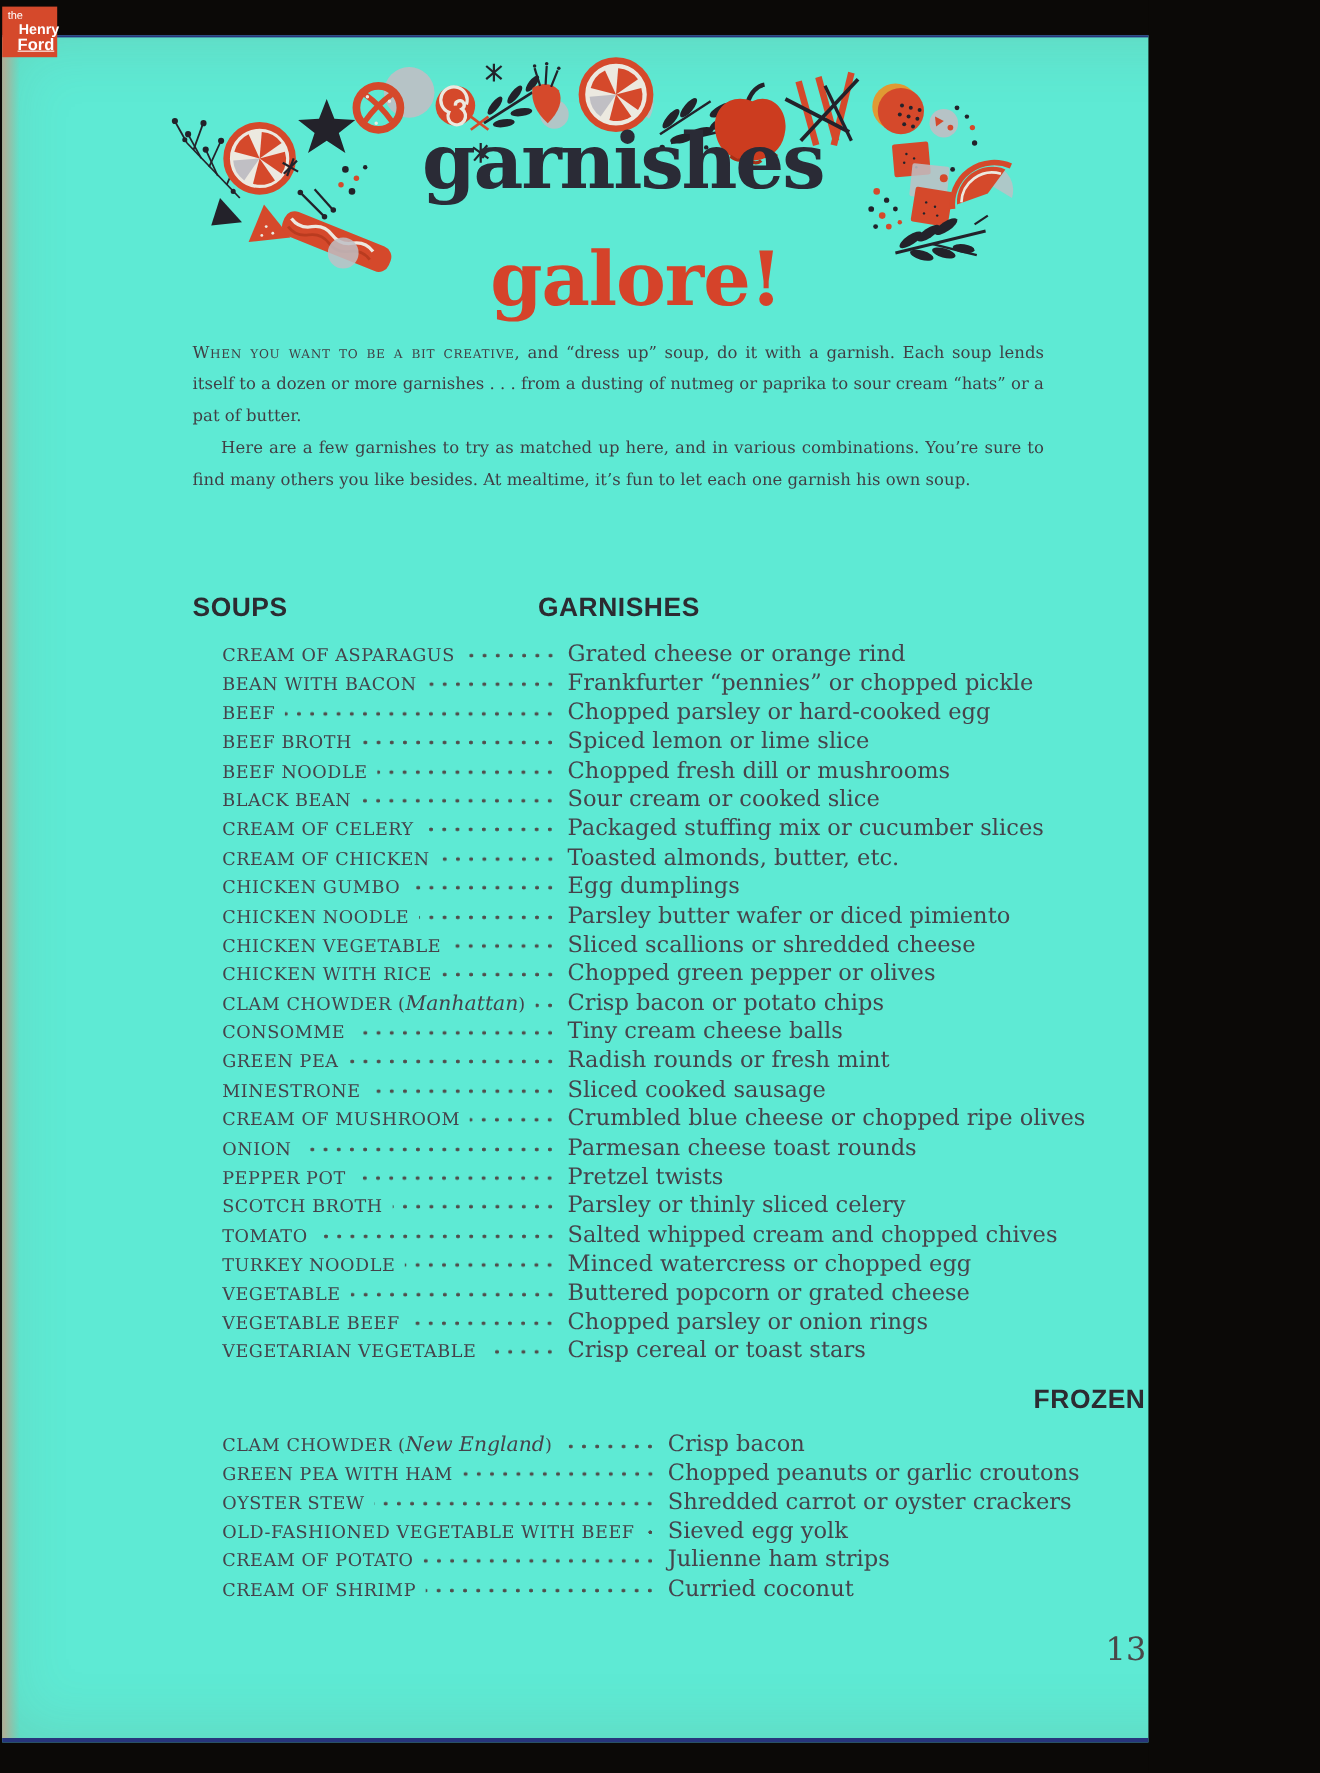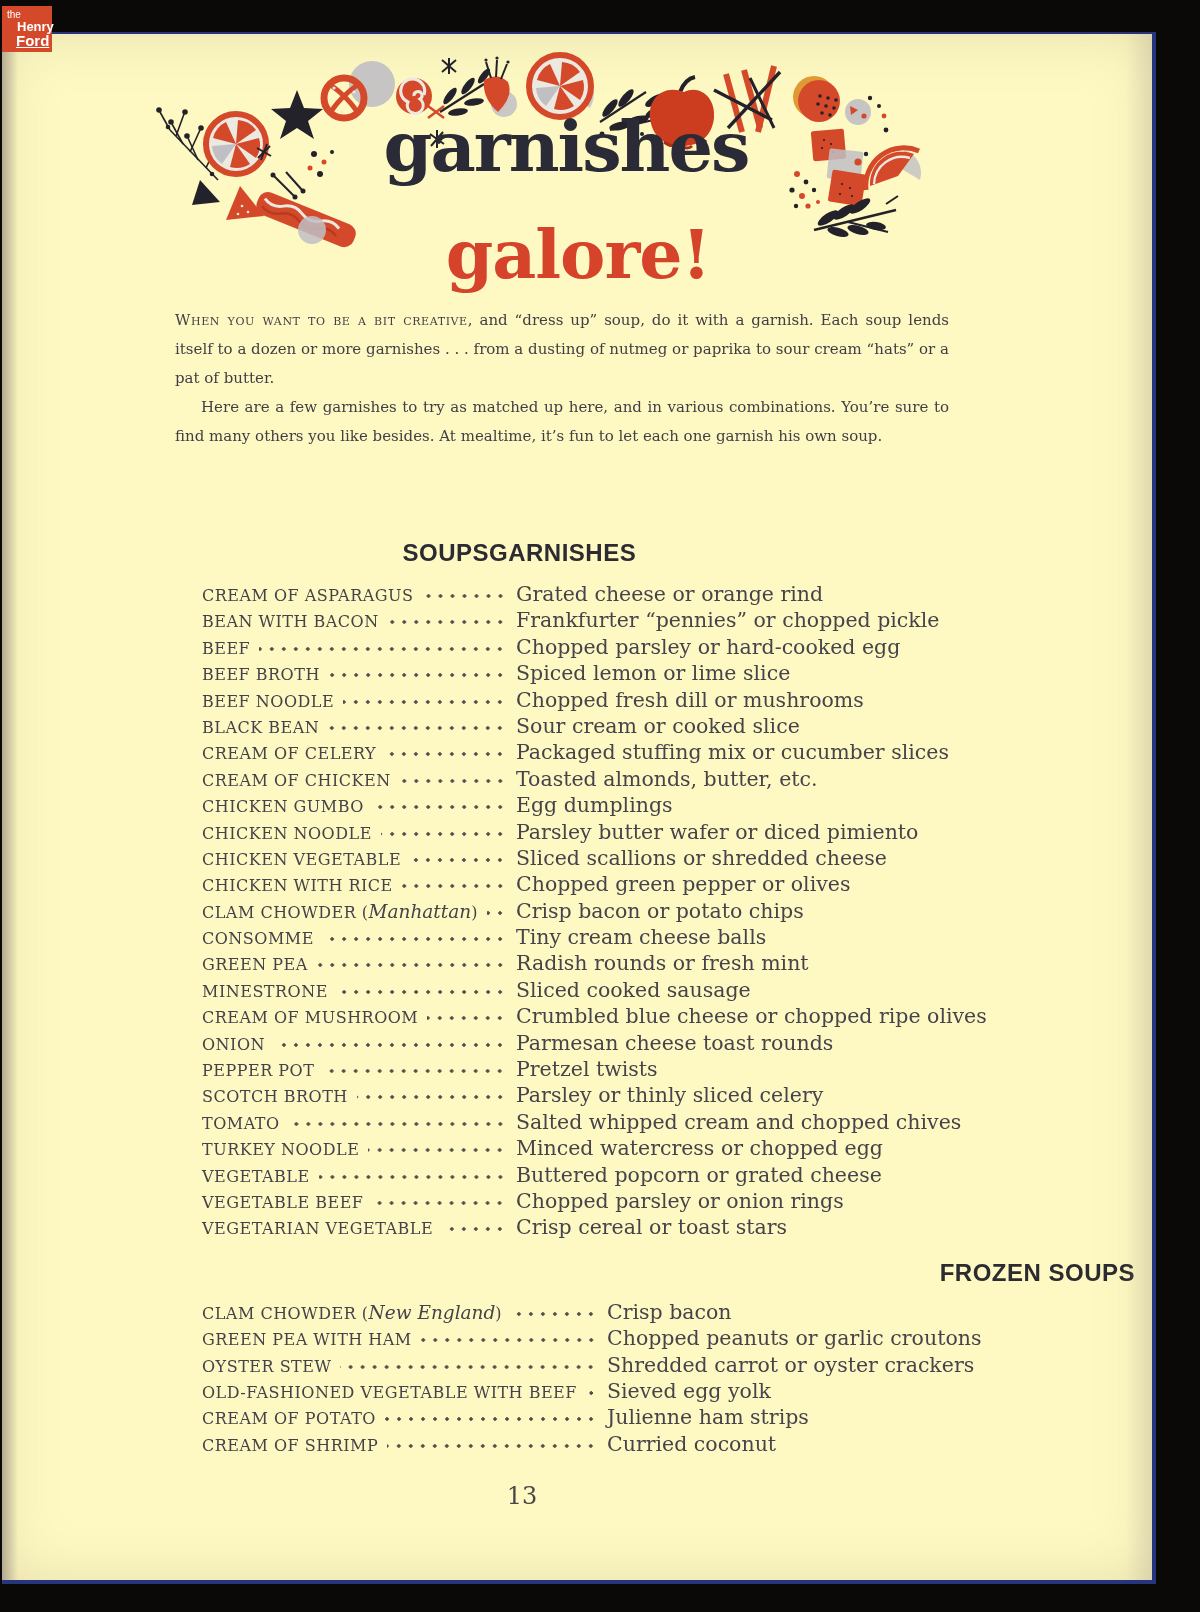--- a/index.html
+++ b/index.html
@@ -1,20 +1,20 @@
 <!DOCTYPE html>
 <html><head>
 <meta charset="utf-8">
 <style>
   html,body{margin:0;padding:0;background:#0b0907;}
-  .canvas{position:relative;width:1200px;height:1612px;background:#0b0907;overflow:hidden;
+  .canvas{position:relative;width:1044px;height:1612px;background:#0b0907;overflow:hidden;
           font-family:"DejaVu Serif", serif;}
   
   .page{position:absolute;left:2px;top:32px;width:1150px;height:1546px;
-        background:#fef9c3;
+        background:#5eead4;
         border-right:4px solid #27357c;border-bottom:4px solid #27357c;border-top:2px solid #27357c;
         box-shadow:inset 0 0 60px rgba(120,105,70,.18);}
   .page::before{content:"";position:absolute;left:0;top:0;bottom:0;width:16px;
         background:linear-gradient(90deg,#b5ab93,rgba(181,171,147,0));pointer-events:none;}
   .page::after{content:"";position:absolute;right:0;top:0;bottom:0;width:26px;
         background:linear-gradient(270deg,rgba(190,180,160,.35),rgba(190,180,160,0));pointer-events:none;}
   
   .hf-logo{position:absolute;left:2px;top:6px;width:50px;height:46px;background:#d5492b;
         color:#fff;font-family:"Liberation Sans",sans-serif;line-height:1;z-index:5;}
   .hf-the{position:absolute;left:5px;top:4px;font-size:10px;font-weight:400;}
@@ -30,35 +30,35 @@
   
   .intro{position:absolute;left:173px;top:272px;width:774px;color:#413e44;
         font-size:15px;line-height:29px;}
   .intro p{margin:0;text-align:justify;}
   .intro p.p2{text-indent:26px;}
   .smallcaps{font-variant:small-caps;letter-spacing:.6px;}
   
   .lists{position:absolute;left:173px;top:505px;width:960px;}
   .colheads{display:flex;height:43px;font-family:"Liberation Sans",sans-serif;
         font-weight:700;font-size:24px;letter-spacing:.5px;color:#2c2b31;}
-  .colheads .c1{width:314px;text-align:right;}
+  .colheads .c1{width:314px;}
   .sec-head{font-family:"Liberation Sans",sans-serif;font-weight:700;font-size:24px;
         letter-spacing:.5px;color:#2c2b31;margin:16px 0 12px 0;line-height:30px;text-align:right;}
   .row{display:flex;height:26.4px;align-items:baseline;margin-left:27px;}
   .namewrap{display:flex;align-items:baseline;width:314px;flex:none;min-width:0;}
   .frozen .namewrap{width:405px;}
   .soup-name{white-space:nowrap;font-size:16px;letter-spacing:.5px;color:#45424a;}
   .soup-name i{font-size:18.5px;letter-spacing:0;}
   .dots{flex:1;min-width:0;height:6px;align-self:flex-end;margin:0 10px 6px 9px;
         background-image:radial-gradient(circle,#504d4b 1.5px,rgba(0,0,0,0) 1.9px);
         background-size:12px 6px;background-position:right bottom;background-repeat:repeat-x;}
   .garnish{white-space:nowrap;font-size:20.5px;color:#46434b;}
   
-  .pageno{position:absolute;left:0;top:1448px;width:1040px;text-align:center;
-        font-size:24px;color:#4a4748;}
+  .pageno{position:absolute;left:0;top:1448px;width:1040px;text-align:right;
+        font-size:29px;color:#4a4748;}
 </style>
 </head>
 <body>
 
 <div class="canvas">
 
   <div class="hf-logo">
     <span class="hf-the">the</span>
     <span class="hf-henry">Henry</span>
     <span class="hf-ford">Ford</span>

